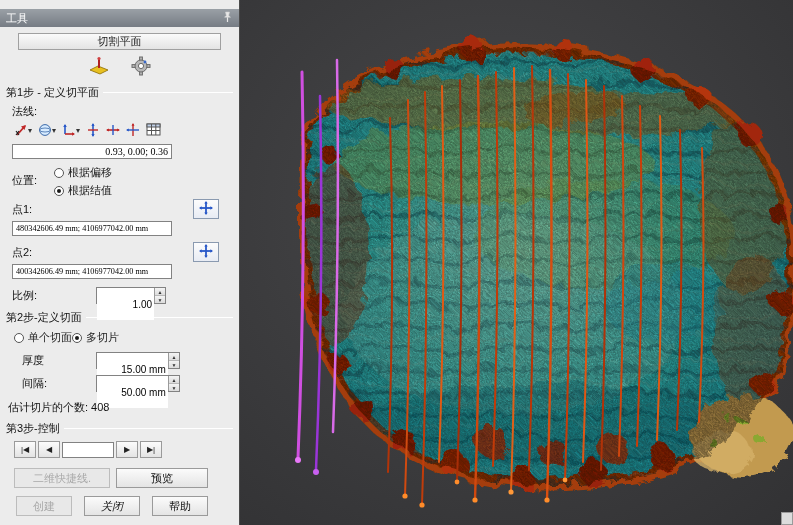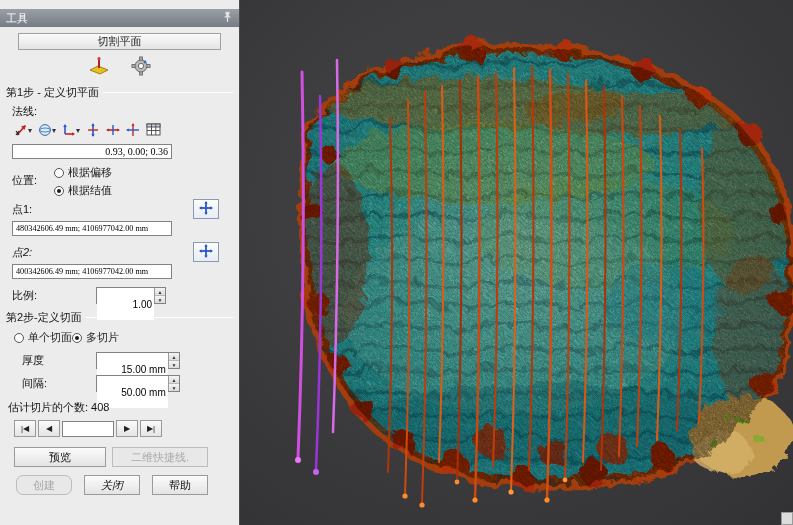--- a/index.html
+++ b/index.html
@@ -196,21 +196,21 @@
                 <polygon points="7,14 5.3,11.4 8.7,11.4" fill="#2858c8"></polygon>
                 <polygon points="0,7 2.6,5.3 2.6,8.7" fill="#2858c8"></polygon>
                 <polygon points="14,7 11.4,5.3 11.4,8.7" fill="#2858c8"></polygon>
               </svg></span>
         </button>
       </div>
       <div class="row" style="margin:2px 0 0 6px;">
         <input class="txtfield coord" value="480342606.49 mm; 4106977042.00 mm" style="">
       </div>
 
-      <div class="row" style="margin:6px 14px 0 6px; justify-content:space-between;font-style:italic;">
+      <div class="row" style="margin:6px 14px 0 6px; justify-content:space-between;">
         <span class="lbl">点2:</span>
         <button class="pickbtn">
           <span><svg width="14" height="14" viewBox="0 0 14 14">
                 <line x1="7" y1="1" x2="7" y2="13" stroke="#2858c8" stroke-width="1.8"></line>
                 <line x1="1" y1="7" x2="13" y2="7" stroke="#2858c8" stroke-width="1.8"></line>
                 <polygon points="7,0 5.3,2.6 8.7,2.6" fill="#2858c8"></polygon>
                 <polygon points="7,14 5.3,11.4 8.7,11.4" fill="#2858c8"></polygon>
                 <polygon points="0,7 2.6,5.3 2.6,8.7" fill="#2858c8"></polygon>
                 <polygon points="14,7 11.4,5.3 11.4,8.7" fill="#2858c8"></polygon>
               </svg></span>
@@ -266,36 +266,40 @@
             <button class="sbtn">▲</button>
             <button class="sbtn">▼</button>
           </span>
         </span>
       </div>
 
       <div class="row" style="margin:8px 0 0 2px;">
         <span class="lbl">估计切片的个数: 408</span>
       </div>
 
+      <div class="step-header">
+        <span class="lbl">第3步-控制</span>
+        <span class="rule"></span>
+      </div>
 
       <div class="transport">
         <button class="tbtn">|◀</button>
         <button class="tbtn">◀</button>
         <input class="txtfield tfield" value="" style="">
         <button class="tbtn">▶</button>
         <button class="tbtn">▶|</button>
       </div>
 
       <div class="action-row">
+        <button class="btn disabled" style="width:96px;">二维快捷线.</button>
         <button class="btn" style="width:92px;">预览</button>
-        <button class="btn disabled" style="width:96px;">二维快捷线.</button>
       </div>
 
       <div class="bottom-row">
-        <button class="btn disabled" style="width:56px;border-radius:7px;">创建</button>
+        <button class="btn disabled" style="width:56px;">创建</button>
         <button class="btn" style="width:56px;font-style:italic;">关闭</button>
         <button class="btn" style="width:56px;">帮助</button>
       </div>
     </div>
   </div>
 
   <div class="viewport">
     <svg width="553" height="525" viewBox="0 0 553 525">
       <defs>
         <radialGradient id="gBg" cx="45%" cy="40%" r="80%">

